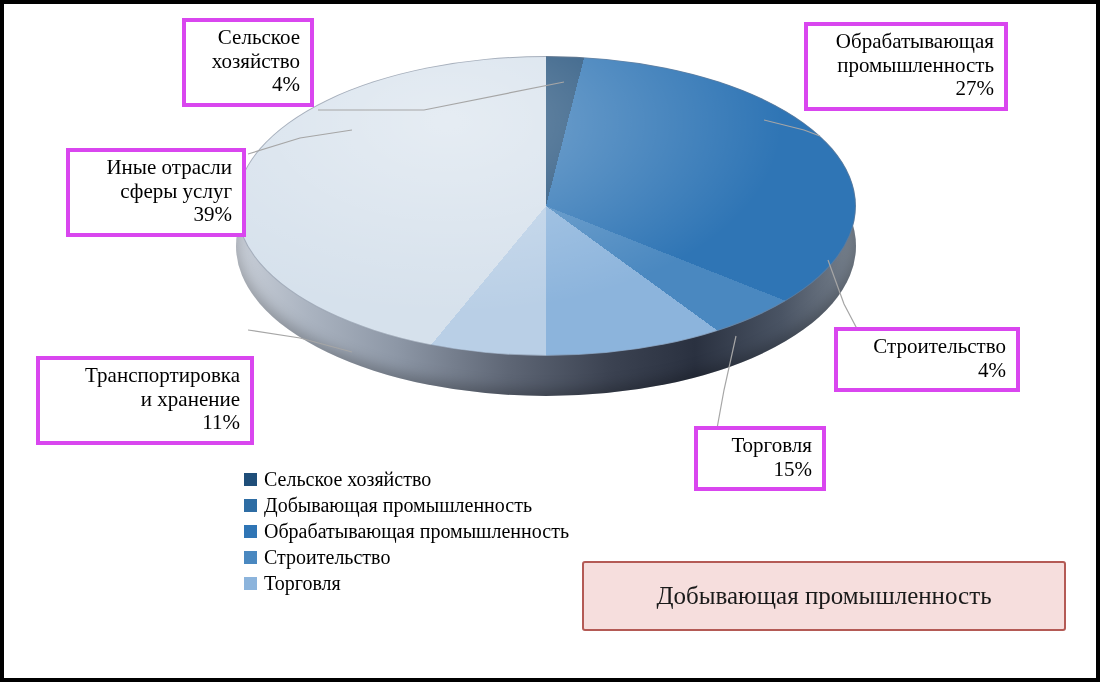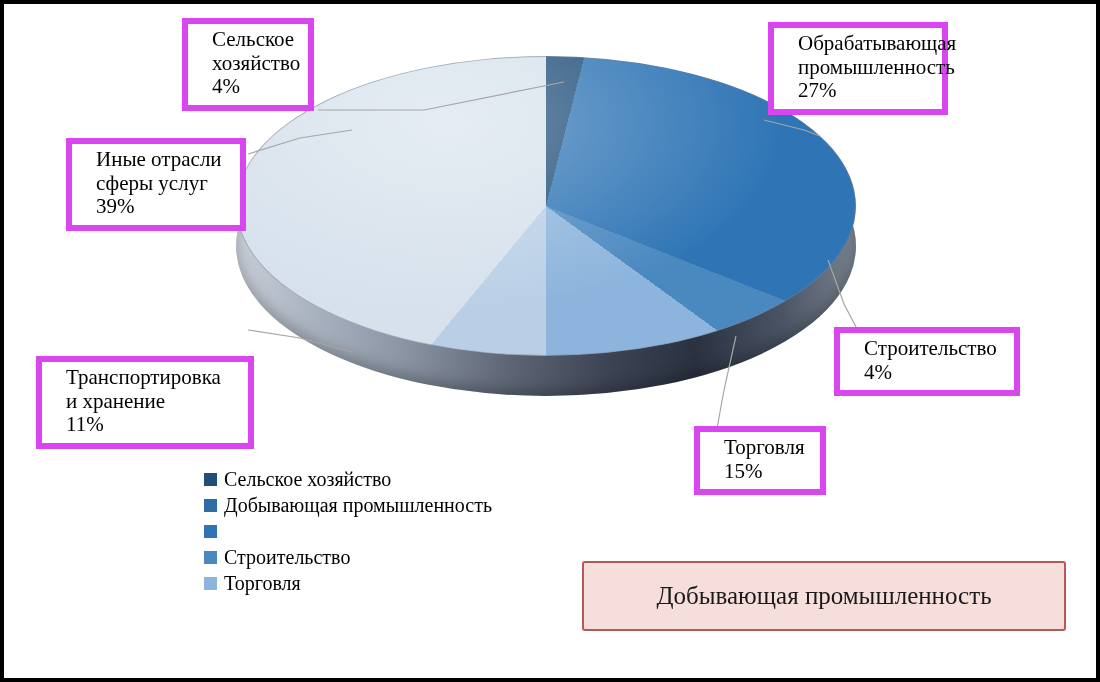--- a/index.html
+++ b/index.html
@@ -68,25 +68,25 @@
     width: 620px; height: 300px;
     border-radius: 50%;
     box-shadow: inset 0 0 0 1px rgba(120,130,145,.55);
     pointer-events: none;
   }
 
   
   .callout {
     position: absolute;
     background: #ffffff;
-    border: 6px solid #d946ef;
-    padding: 4px 10px 6px 24px;
+    border: 4px solid #d946ef;
+    padding: 4px 10px 6px 12px;
     font-size: 21px;
     line-height: 1.12;
-    text-align: left;
+    text-align: right;
     color: #000000;
     white-space: pre-line;
     box-sizing: border-box;
   }
 
   
   .leader {
     position: absolute;
     pointer-events: none;
   }
@@ -97,20 +97,21 @@
     position: absolute;
     left: 200px;
     top: 462px;
     font-size: 20px;
     color: #000000;
   }
   .legend-row {
     display: flex;
     align-items: center;
     height: 26px;
+    margin-left: 40px;
   }
   .legend-swatch {
     width: 13px;
     height: 13px;
     margin-right: 7px;
     flex: 0 0 auto;
   }
   .legend-label { white-space: nowrap; }
 
   
@@ -174,25 +175,25 @@
   <div class="leader" style="left:690px; top:330px; width:90px; height:110px;">
     <svg width="90" height="110">
         <polyline points="42,2 30,56 22,100" fill="none" stroke="#a6a6a6" stroke-width="1.2"></polyline>
       </svg>
   </div>
 
   <div class="callout" style="left:178px; top:14px; width:132px;">Сельское
 хозяйство
 4%</div>
 
-  <div class="callout" style="left:764px; top:18px; width:180px;">Обрабатывающая
+  <div class="callout" style="left:800px; top:18px; width:204px;">Обрабатывающая
 промышленность
 27%</div>
 
-  <div class="callout" style="left:62px; top:134px; width:180px;">Иные  отрасли
+  <div class="callout" style="left:62px; top:144px; width:180px;">Иные  отрасли
 сферы услуг
 39%</div>
 
   <div class="callout" style="left:830px; top:323px; width:186px;">Строительство
 4%</div>
 
   <div class="callout" style="left:32px; top:352px; width:218px;">Транспортировка
 и хранение
 11%</div>
 
@@ -203,20 +204,21 @@
       <div class="legend-row">
         <span class="legend-swatch" style="background: rgb(31, 78, 121);"></span>
         <span class="legend-label">Сельское хозяйство</span>
       </div>
       <div class="legend-row">
         <span class="legend-swatch" style="background: rgb(46, 109, 164);"></span>
         <span class="legend-label">Добывающая промышленность</span>
       </div>
       <div class="legend-row">
         <span class="legend-swatch" style="background: rgb(47, 117, 181);"></span>
+        <span class="legend-label">Обрабатывающая  промышленность</span>
       </div>
       <div class="legend-row">
         <span class="legend-swatch" style="background: rgb(74, 136, 192);"></span>
         <span class="legend-label">Строительство</span>
       </div>
       <div class="legend-row">
         <span class="legend-swatch" style="background: rgb(140, 180, 220);"></span>
         <span class="legend-label">Торговля</span>
       </div>
     </div>

